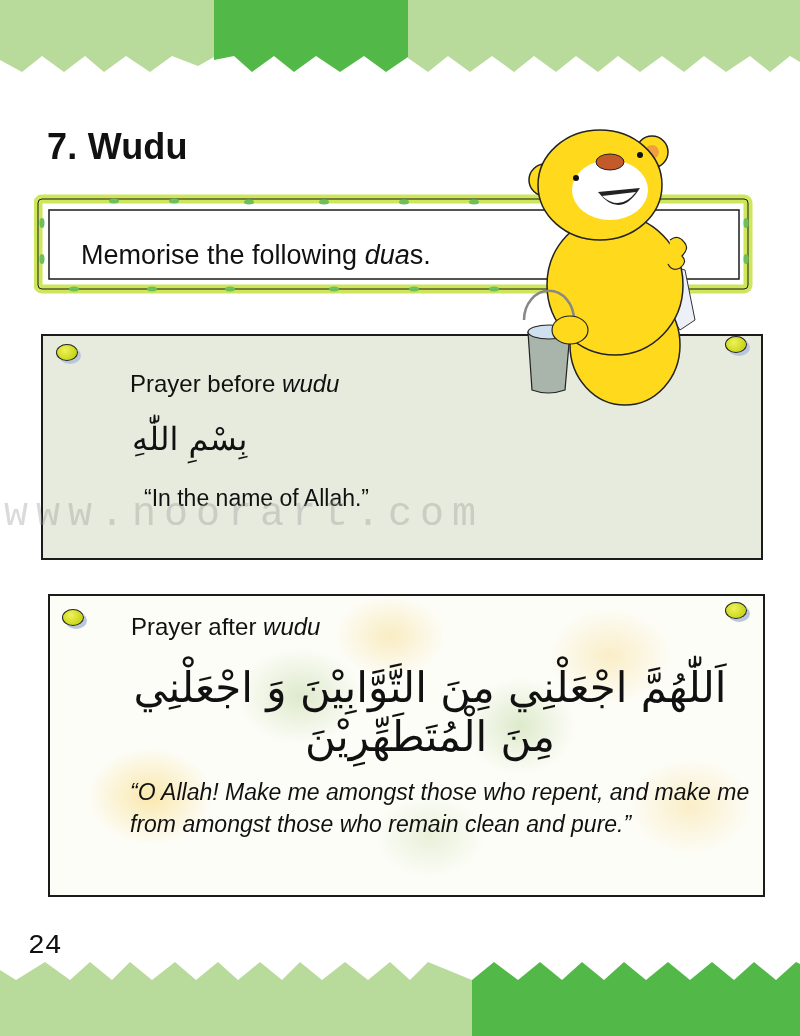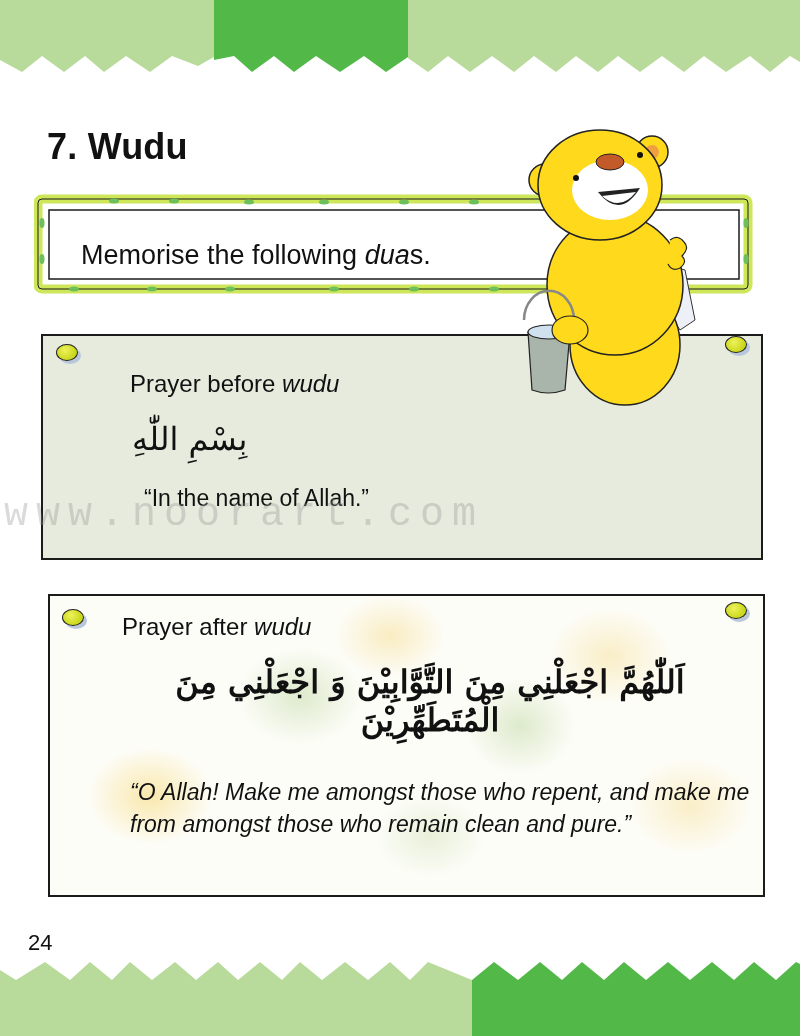--- a/index.html
+++ b/index.html
@@ -42,27 +42,27 @@
     border: 1.5px solid #222;
     box-shadow: 3px 3px 0 #b9c7dd;
   }
   .label { position: absolute; font-size: 24px; }
   .label i { font-style: italic; }
   .arabic {
     position: absolute; font-family: "DejaVu Serif", serif; direction: rtl;
     color: #111;
   }
   .ar1 { left: 120px; top: 420px; font-size: 32px; width: 120px; text-align: left; margin-left: 12px; }
-  .ar2 { left: 120px; top: 663px; font-size: 32px; width: 620px; text-align: center; font-weight: bold; }
+  .ar2 { left: 120px; top: 663px; font-size: 42px; width: 620px; text-align: center; }
   .trans { position: absolute; font-size: 23px; line-height: 32px; }
   .watermark {
     position: absolute; left: 4px; top: 492px; font-family: "Liberation Mono", monospace;
     font-size: 40px; letter-spacing: 8px; color: rgba(150,150,150,0.35); white-space: nowrap;
   }
-  .page-num { position: absolute; left: 28px; top: 930px; font-size: 22px; }
+  .page-num { position: absolute; left: 28px; top: 930px; font-size: 28px; font-family: Liberation Mono, monospace; }
   .bear { position: absolute; left: 510px; top: 120px; width: 240px; height: 290px; }
 </style>
 </head>
 <body>
 
 <svg class="top-band" viewBox="0 0 800 75" width="800" height="75">
   <polygon fill="#b8da9a" points="0,0 214,0 214,57 198,66 172,56 150,72 126,56 104,72 85,56 64,72 42,56 22,72 0,60"></polygon>
   <polygon fill="#52b848" points="214,0 408,0 408,57 386,72 364,56 340,72 316,56 294,72 274,56 252,72 234,56 214,60"></polygon>
   <polygon fill="#b8da9a" points="408,0 800,0 800,62 790,56 770,72 750,56 726,72 704,56 684,72 662,56 640,72 618,56 598,72 576,56 556,72 534,56 514,72 492,56 470,72 448,56 428,72 408,58"></polygon>
 </svg>
@@ -122,21 +122,21 @@
   <path d="M18 212 L60 212 L55 270 Q38 276 22 270 Z" fill="#a9b4aa" stroke="#222" stroke-width="1.2"></path>
   <ellipse cx="39" cy="212" rx="21" ry="7" fill="#cfe0ee" stroke="#222" stroke-width="1.2"></ellipse>
   <ellipse cx="60" cy="210" rx="18" ry="14" fill="#ffd91c" stroke="#222" stroke-width="1.2"></ellipse>
 </svg>
 
 <div class="watermark">www.noorart.com</div>
 
 <div class="card card2"></div>
 <div class="pin" style="left:62px;top:609px;"></div>
 <div class="pin" style="left:725px;top:602px;"></div>
-<div class="label" style="left:122px;top:613px;"><span>Prayer after </span><i>wudu</i></div>
+<div class="label" style="left:131px;top:613px;"><span>Prayer after </span><i>wudu</i></div>
 <div class="arabic ar2">اَللّٰهُمَّ اجْعَلْنِي مِنَ التَّوَّابِيْنَ وَ اجْعَلْنِي مِنَ الْمُتَطَهِّرِيْنَ</div>
 <div class="trans" style="left:130px;top:776px;width:620px;font-style:italic;">“O Allah! Make me amongst those who repent, and make me from amongst those who remain clean and pure.”</div>
 
 <svg class="bottom-band" viewBox="0 0 800 76" width="800" height="76">
   <polygon fill="#b8da9a" points="0,10 16,20 45,2 70,20 90,2 112,20 130,2 152,20 175,2 196,20 218,2 238,20 260,2 282,20 300,2 322,20 345,2 368,20 390,2 410,20 428,2 472,20 472,76 0,76"></polygon>
   <polygon fill="#52b848" points="472,20 494,2 518,20 540,2 562,20 582,2 604,20 624,2 646,20 668,2 690,20 712,2 734,20 754,2 776,20 796,2 800,4 800,76 472,76"></polygon>
 </svg>
 <div class="page-num">24</div>
 
 </body></html>

